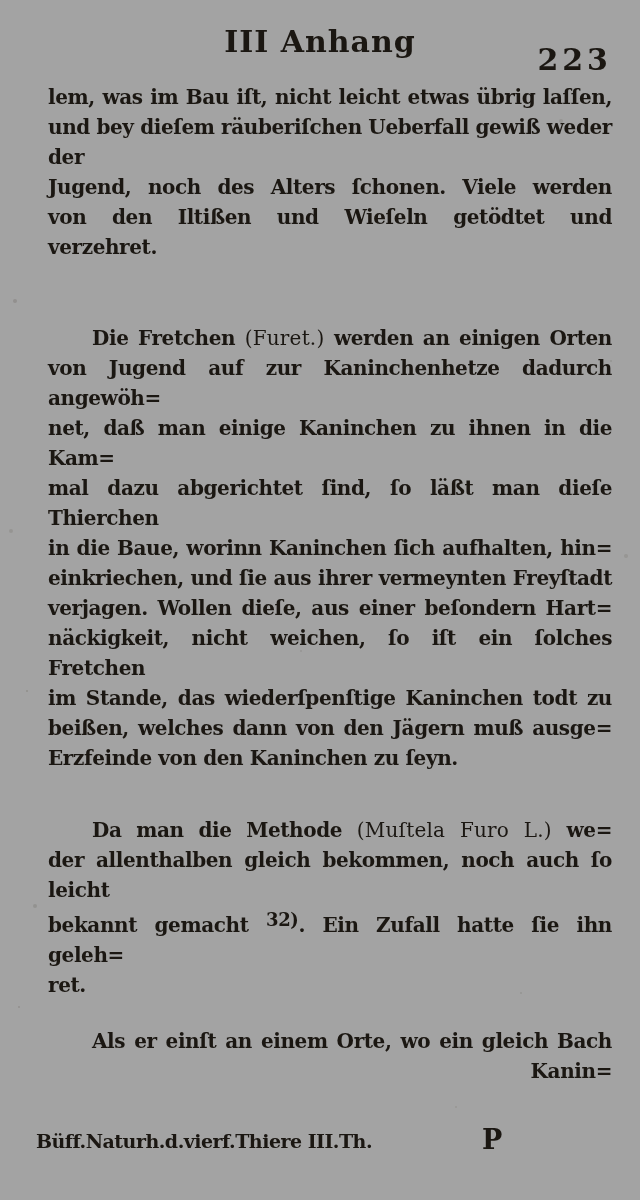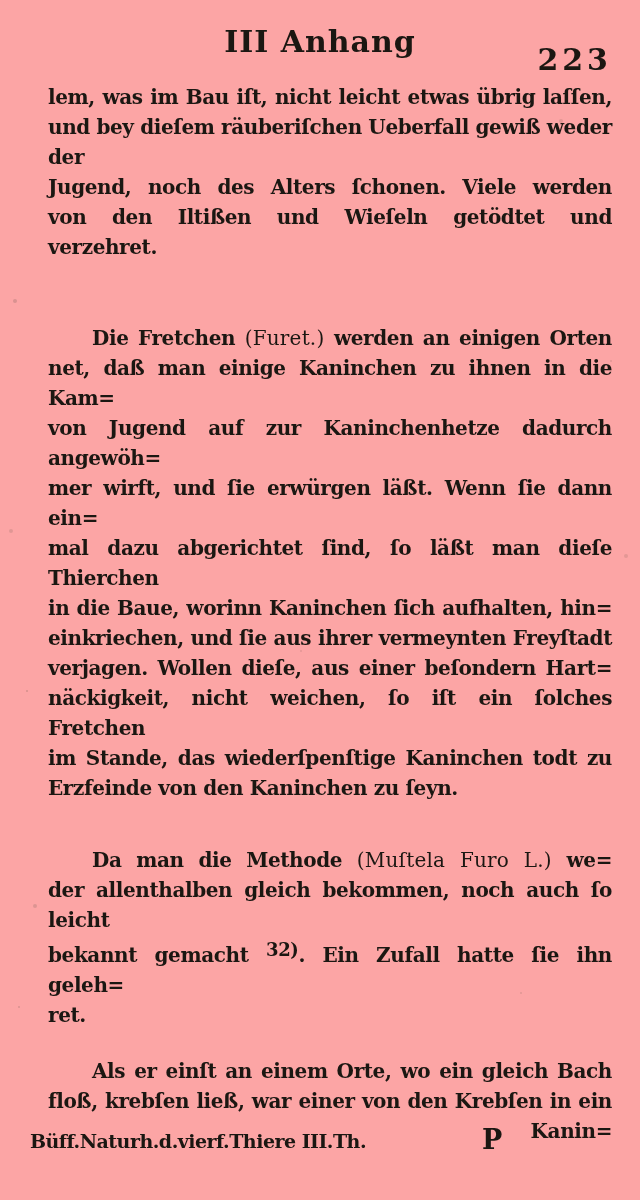--- a/index.html
+++ b/index.html
@@ -1,20 +1,20 @@
 <!DOCTYPE html>
 <html><head>
 <meta charset="utf-8">
 <style>
   html,body{margin:0;padding:0;background:#e8e8e8;}
   .page{
     position:relative;
     width:640px;height:1200px;
     margin:0 auto;
-    background:#fca5a5;
+    background:#a3a3a3;
     color:#1b1712;
     font-family:"DejaVu Serif", serif;
     overflow:hidden;
   }
   
   .pagehead{position:relative;padding-top:24px;height:42px;}
   .running-title{
     text-align:center;
     font-size:30px;font-weight:bold;
     letter-spacing:1px;
@@ -37,21 +37,21 @@
   .line.noj{text-align:left;text-align-last:left;-moz-text-align-last:left;}
   .line.catch{text-align:right;text-align-last:right;-moz-text-align-last:right;}
   .indent{text-indent:44px;}
   .antiqua{font-weight:normal;letter-spacing:0.2px;}
   .sup{font-size:18px;vertical-align:6px;}
   #p2{margin-top:61px;}
   #p3{margin-top:42px;}
   #p4{margin-top:26px;}
   
   .signature{
-    position:absolute;left:30px;top:1130px;
+    position:absolute;left:36px;top:1130px;
     font-size:19px;font-weight:bold;letter-spacing:-0.5px;
   }
   .sig-mark{
     position:absolute;left:482px;top:1124px;
     font-size:27px;font-weight:bold;
   }
   
   .speckles{
     position:absolute;left:0;top:0;width:2px;height:2px;border-radius:50%;
     background:transparent;
@@ -85,42 +85,41 @@
 
     <div class="para" id="p1">
       <div class="line">lem, was im Bau iſt, nicht leicht etwas übrig laſſen,</div>
       <div class="line">und bey dieſem räuberiſchen Ueberfall gewiß weder der</div>
       <div class="line">Jugend, noch des Alters ſchonen.  Viele werden</div>
       <div class="line">von den Iltißen und Wieſeln getödtet und verzehret.</div>
     </div>
 
     <div class="para" id="p2">
       <div class="line indent"><span>Die Fretchen </span><span class="antiqua">(Furet.)</span><span> werden an einigen Orten</span></div>
+      <div class="line">von Jugend auf zur Kaninchenhetze dadurch angewöh=</div>
       <div class="line">net, daß man einige Kaninchen zu ihnen in die Kam=</div>
-      <div class="line">von Jugend auf zur Kaninchenhetze dadurch angewöh=</div>
-      <div class="line">mer wirft, und ſie erwürgen läßt.  Wenn ſie dann ein=</div>
       <div class="line">mal dazu abgerichtet ſind, ſo läßt man dieſe Thierchen</div>
       <div class="line">in die Baue, worinn Kaninchen ſich aufhalten, hin=</div>
       <div class="line">einkriechen, und ſie aus ihrer vermeynten Freyſtadt</div>
       <div class="line">verjagen.  Wollen dieſe, aus einer beſondern Hart=</div>
       <div class="line">näckigkeit, nicht weichen, ſo iſt ein ſolches Fretchen</div>
       <div class="line">im Stande, das wiederſpenſtige Kaninchen todt zu</div>
+      <div class="line">beißen, welches dann von den Jägern muß ausge=</div>
       <div class="line noj">Erzfeinde von den Kaninchen zu ſeyn.</div>
     </div>
 
     <div class="para" id="p3">
       <div class="line indent"><span>Da man die Methode </span><span class="antiqua">(Muſtela Furo L.)</span><span> we=</span></div>
       <div class="line">der allenthalben gleich bekommen, noch auch ſo leicht</div>
       <div class="line"><span>bekannt gemacht </span><span class="sup">32)</span><span>.  Ein Zufall hatte ſie ihn geleh=</span></div>
       <div class="line noj">ret.</div>
     </div>
 
     <div class="para" id="p4">
       <div class="line indent">Als er einſt an einem Orte, wo ein gleich Bach</div>
-      <div class="line">floß, krebſen ließ, war einer von den Krebſen in ein</div>
       <div class="line catch">Kanin=</div>
     </div>
 
   </div>
 
   <div class="signature">Büff.Naturh.d.vierf.Thiere III.Th.</div>
   <div class="sig-mark">P</div>
 </div>
 
 </body></html>

